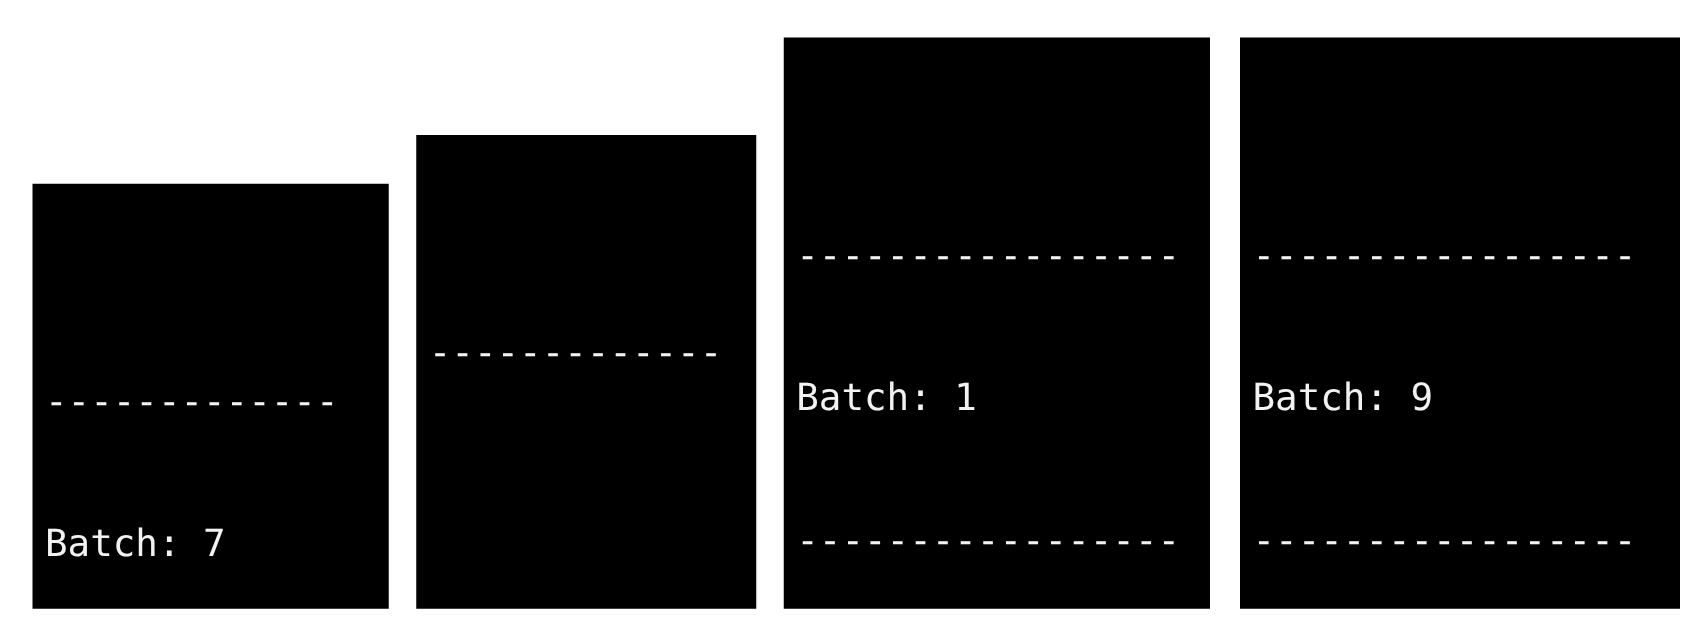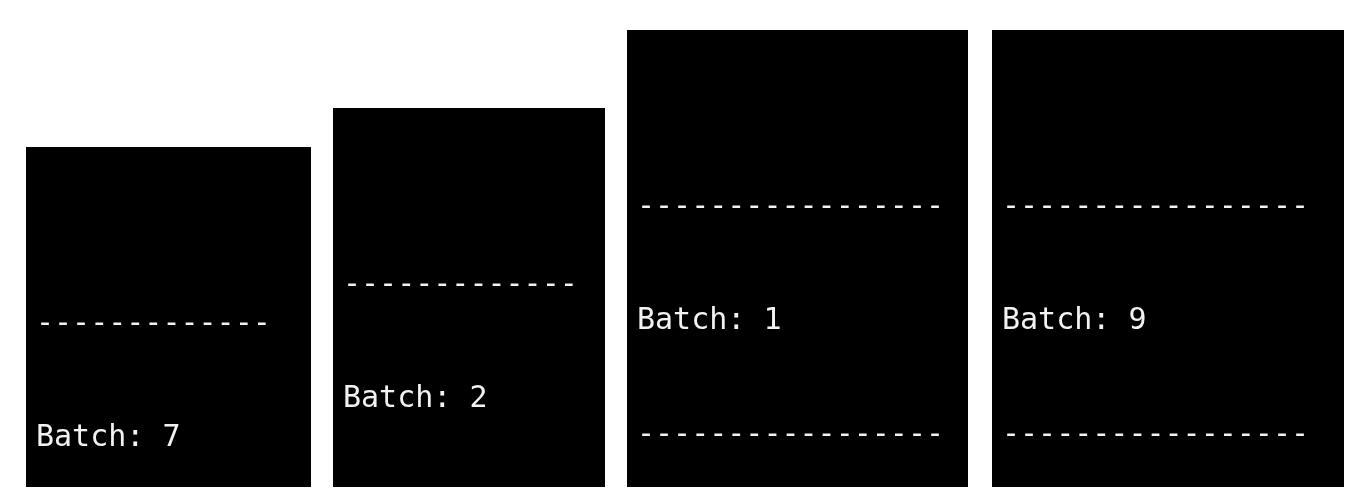--- a/index.html
+++ b/index.html
@@ -63,21 +63,20 @@
       
       
       
       
     </div>
   </div>
 
   <div class="console-panel" id="panel-2">
     <div class="console-body">
       <span class="console-line">-------------</span>
-      <span class="console-line">Batch: 2</span>
       
       
       
       
       
       
       
       
       
     </div>

